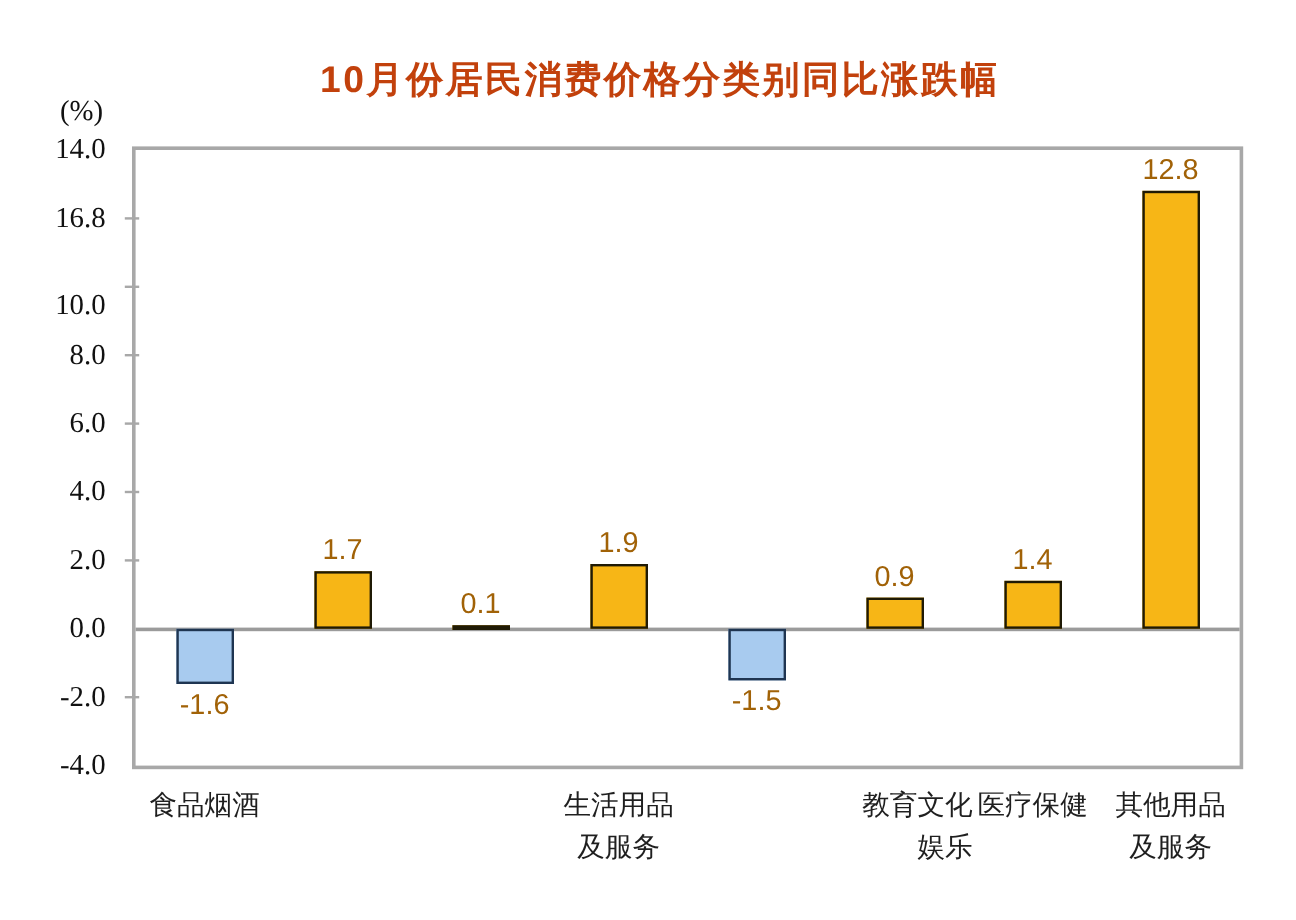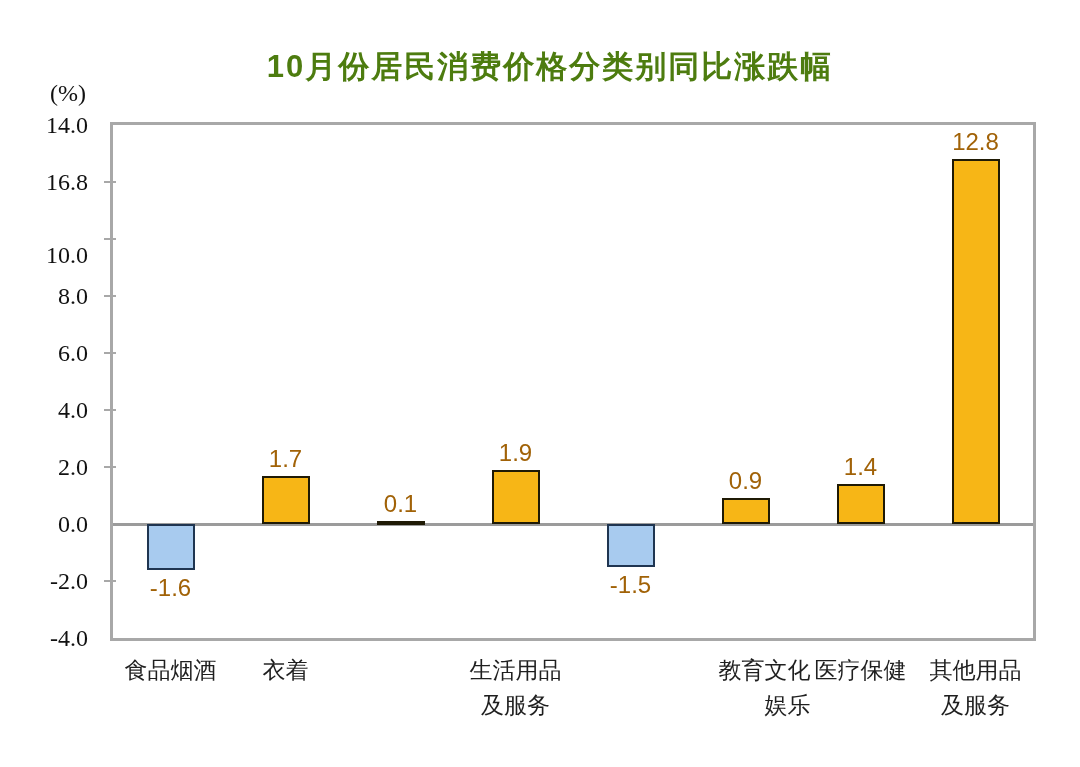--- a/index.html
+++ b/index.html
@@ -14,21 +14,21 @@
   }
   .chart-title {
     position: absolute;
     left: 20px;
     right: 0;
     top: 46px;
     text-align: center;
     font-size: 31px;
     font-weight: bold;
     letter-spacing: 2px;
-    color: #4d7c0f;
+    color: #c2410c;
   }
   .unit-label {
     position: absolute;
     left: 0;
     top: 80px;
     width: 86px;
     text-align: right;
     font-family: "Liberation Serif", serif;
     font-size: 24px;
     color: #111111;
@@ -150,21 +150,20 @@
       <div class="vlabel" style="left: 477.5px; top: 446.75px;">-1.5</div>
       <div class="bar pos" style="left: 608.5px; top: 373.35px; height: 25.65px; width: 48px;"></div>
       <div class="vlabel" style="left: 592.5px; top: 343.35px;">0.9</div>
       <div class="bar pos" style="left: 723.5px; top: 359.1px; height: 39.9px; width: 48px;"></div>
       <div class="vlabel" style="left: 707.5px; top: 329.1px;">1.4</div>
       <div class="bar pos" style="left: 838.5px; top: 34.2px; height: 364.8px; width: 48px;"></div>
       <div class="vlabel" style="left: 822.5px; top: 4.2px;">12.8</div>
     </div>
   <div class="x-labels">
       <div class="xcat" style="left: 105.5px;">食品烟酒</div>
-      <div class="xcat" style="left: 220.5px;">衣着</div>
       <div class="xcat" style="left: 450.5px;">生活用品
 及服务</div>
       <div class="xcat" style="left: 680.5px; text-align: right;">教育文化
 娱乐</div>
       <div class="xcat" style="left: 795.5px;">医疗保健</div>
       <div class="xcat" style="left: 910.5px;">其他用品
 及服务</div>
     </div>
 </div>
 

